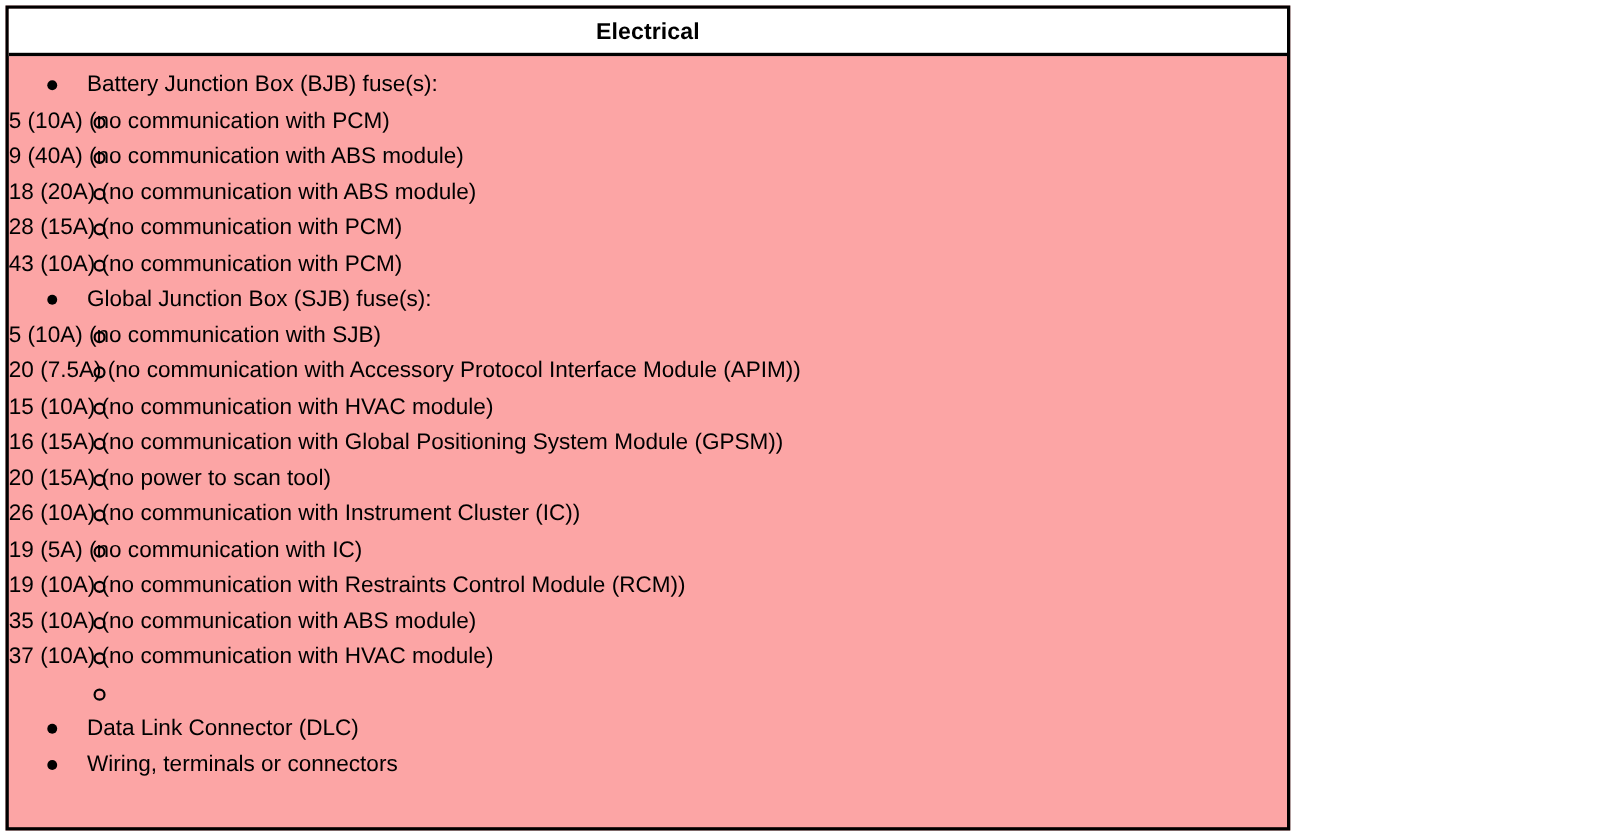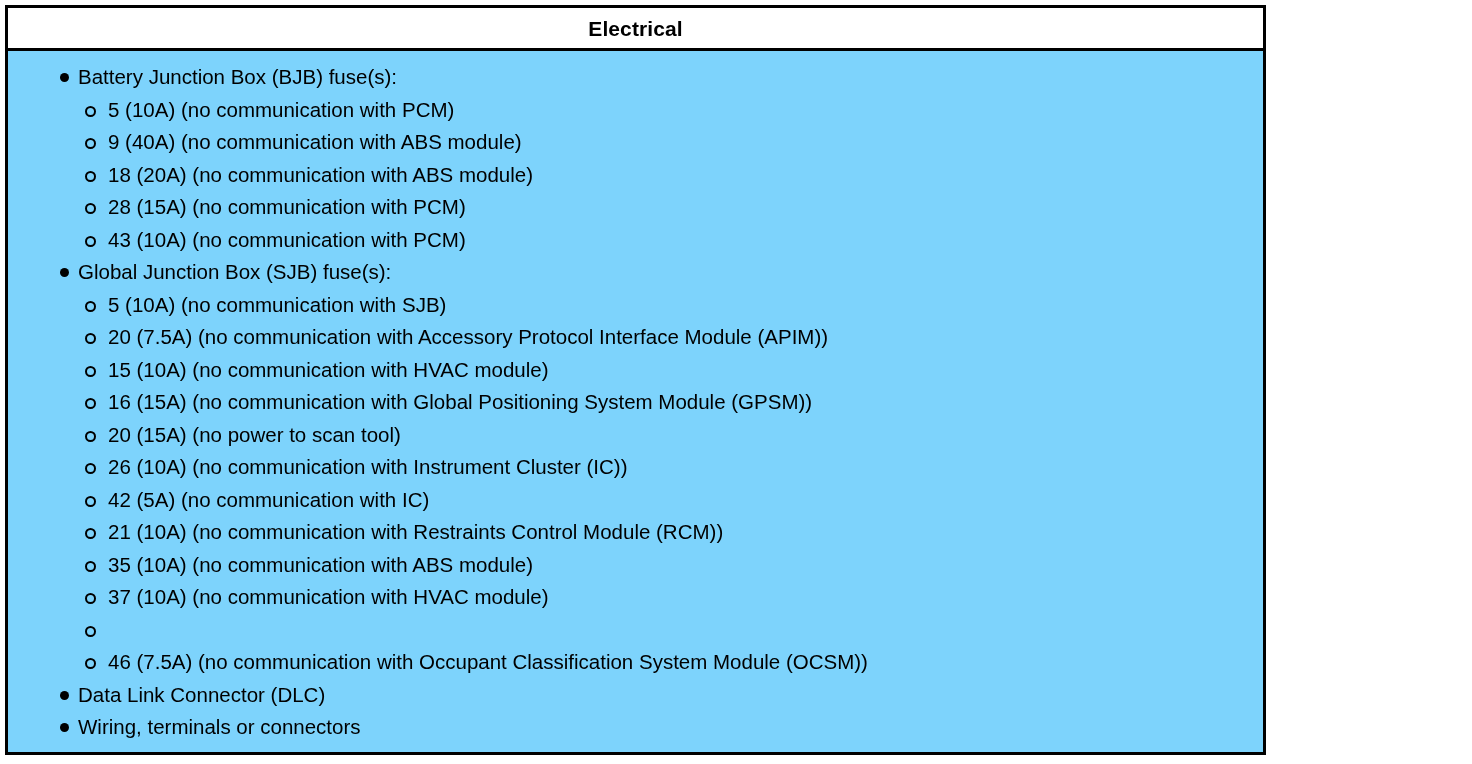--- a/index.html
+++ b/index.html
@@ -23,25 +23,25 @@
     width: 1472px;
     height: 764px;
     background: #ffffff;
   }
 
   
   .table-frame {
     position: absolute;
     left: 5px;
     top: 5px;
-    width: 1261px;
+    width: 1168px;
     height: 750px;
     border: 3px solid #000000;
     box-sizing: border-box;
-    background: #7dd3fc;
+    background: #fca5a5;
   }
 
   
   .table-header {
     height: 43px;
     border-bottom: 3px solid #000000;
     box-sizing: border-box;
     display: flex;
     align-items: center;
     justify-content: center;
@@ -76,36 +76,34 @@
     position: relative;
     font-size: 20.5px;
     line-height: 32.5px;
     height: 32.5px;
     white-space: nowrap;
     color: #000000;
   }
 
   
   li.l1 {
-    padding-left: 53px;
-    margin-left: 17px;
+    padding-left: 71px;
   }
   li.l1 > .bullet-disc {
     position: absolute;
     left: 35px;
     top: 12px;
     width: 9px;
     height: 9px;
     background: #000000;
     border-radius: 50%;
   }
 
   
   li.l2 {
-    padding-left: 100px;
   }
   li.l2 > .bullet-ring {
     position: absolute;
     left: 77px;
     top: 12px;
     width: 7px;
     height: 7px;
     border: 2.3px solid #000000;
     border-radius: 50%;
     box-sizing: content-box;
@@ -140,26 +138,25 @@
           </li>
           <li class="item l1"><span class="bullet-disc"></span><span class="item-text">Global Junction Box (SJB) fuse(s):</span></li>
           <li>
             <ul class="lvl2">
               <li class="item l2"><span class="bullet-ring"></span><span class="item-text">5 (10A) (no communication with SJB)</span></li>
               <li class="item l2"><span class="bullet-ring"></span><span class="item-text">20 (7.5A) (no communication with Accessory Protocol Interface Module (APIM))</span></li>
               <li class="item l2"><span class="bullet-ring"></span><span class="item-text">15 (10A) (no communication with HVAC module)</span></li>
               <li class="item l2"><span class="bullet-ring"></span><span class="item-text">16 (15A) (no communication with Global Positioning System Module (GPSM))</span></li>
               <li class="item l2"><span class="bullet-ring"></span><span class="item-text">20 (15A) (no power to scan tool)</span></li>
               <li class="item l2"><span class="bullet-ring"></span><span class="item-text">26 (10A) (no communication with Instrument Cluster (IC))</span></li>
-              <li class="item l2"><span class="bullet-ring"></span><span class="item-text">42 (5A) (no communication with IC)</span></li>
-              <li class="item l2"><span class="bullet-ring"></span><span class="item-text">21 (10A) (no communication with Restraints Control Module (RCM))</span></li>
+              <li class="item l2"><span class="bullet-ring"></span><span class="item-text">19 (5A) (no communication with IC)</span></li>
+              <li class="item l2"><span class="bullet-ring"></span><span class="item-text">19 (10A) (no communication with Restraints Control Module (RCM))</span></li>
               <li class="item l2"><span class="bullet-ring"></span><span class="item-text">35 (10A) (no communication with ABS module)</span></li>
               <li class="item l2"><span class="bullet-ring"></span><span class="item-text">37 (10A) (no communication with HVAC module)</span></li>
               <li class="item l2"><span class="bullet-ring"></span></li>
-              <li class="item l2"><span class="bullet-ring"></span><span class="item-text">46 (7.5A) (no communication with Occupant Classification System Module (OCSM))</span></li>
             </ul>
           </li>
           <li class="item l1"><span class="bullet-disc"></span><span class="item-text">Data Link Connector (DLC)</span></li>
           <li class="item l1"><span class="bullet-disc"></span><span class="item-text">Wiring, terminals or connectors</span></li>
         </ul>
     </div>
 
   </div>
 </div>
 

